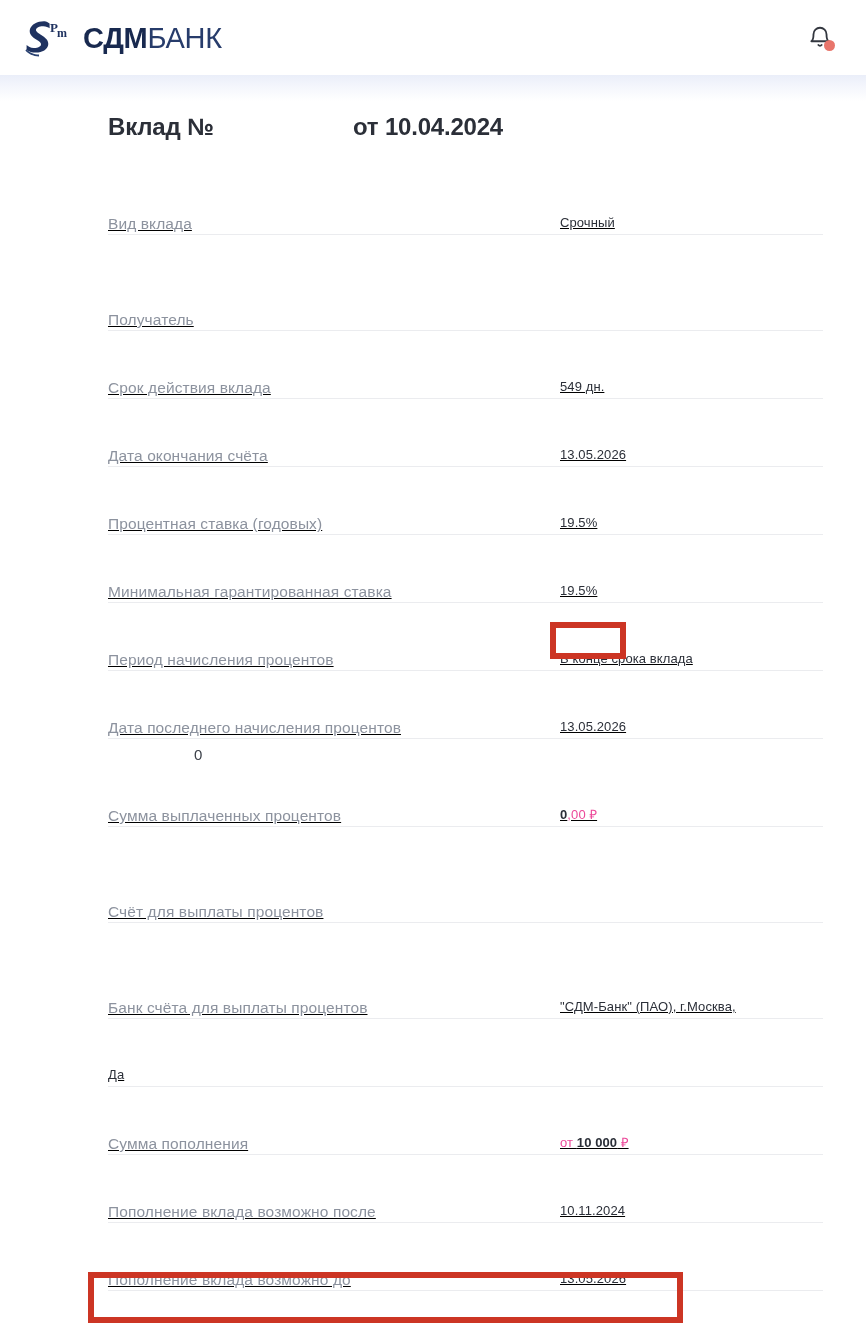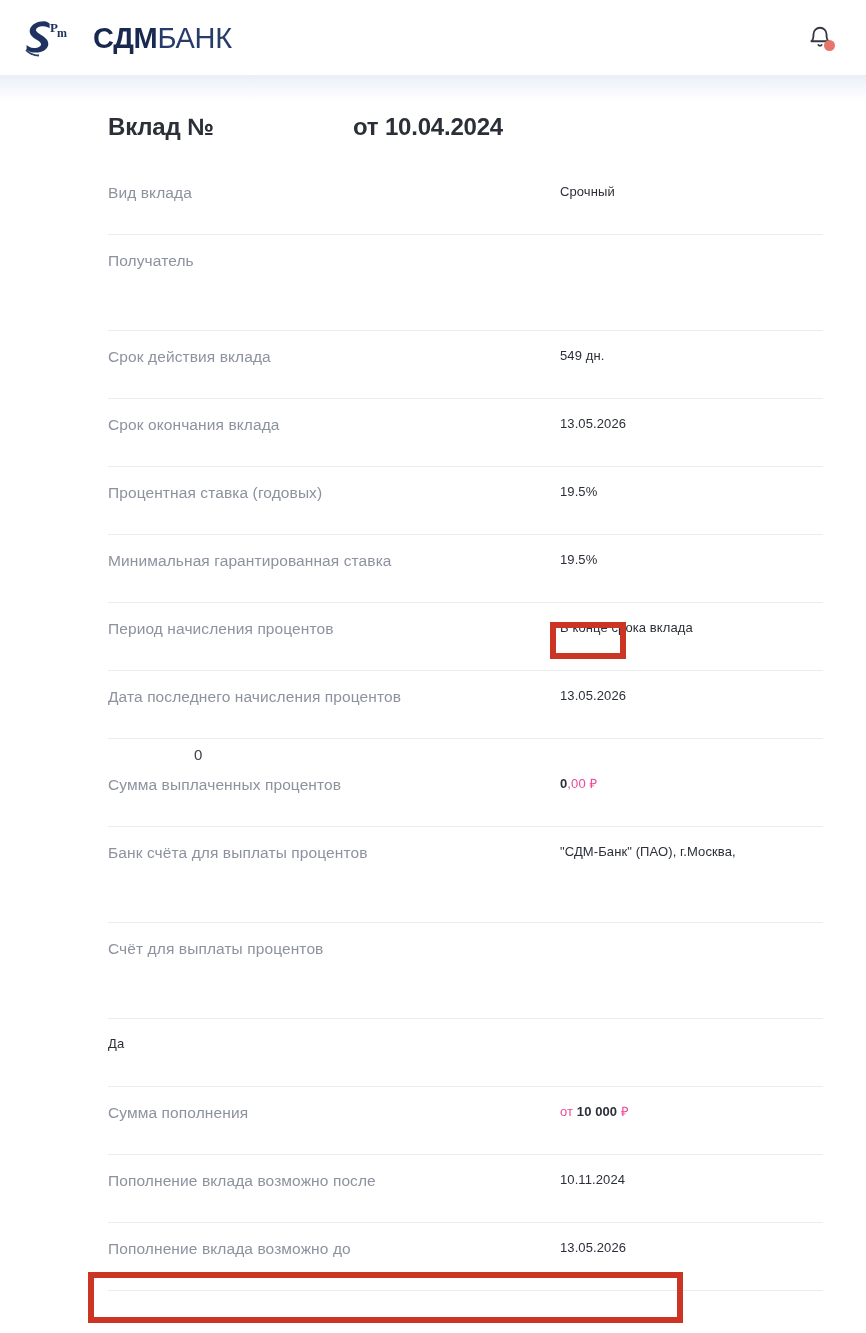--- a/index.html
+++ b/index.html
@@ -34,21 +34,21 @@
     gap: 2px;
     cursor: pointer;
   }
   .logo-mark { display: block; }
   .logo-text {
     font-size: 29px;
     letter-spacing: -0.3px;
     line-height: 1;
     color: #1f3260;
     white-space: nowrap;
-    margin-left: 17px;
+    margin-left: 7px;
     margin-top: 1px;
   }
   .logo-text .bold { font-weight: 700; color: #18294f; }
   .logo-text .light { font-weight: 400; color: #273c6b; }
 
   .bell-wrap {
     position: relative;
     width: 40px;
     height: 40px;
     display: flex;
@@ -107,24 +107,25 @@
 
   .rows {
     margin-top: 26px;
     padding-left: 86px;
     padding-right: 21px;
   }
 
   .row {
     position: relative;
     display: flex;
-    align-items: flex-start;
+    align-items: flex-end;
     border-bottom: 1px solid #ebecef;
     min-height: 68px;
     padding-top: 16px;
+    text-decoration: underline;
   }
   .row:last-child { border-bottom: 1px solid #ebecef; }
 
   .row .label {
     width: 452px;
     flex: none;
     font-size: 15.5px;
     color: #8c929e;
     line-height: 20px;
     letter-spacing: 0.1px;
@@ -221,21 +222,21 @@
       <div class="label">Получатель</div>
       <div class="value"></div>
     </div>
 
     <div class="row short">
       <div class="label">Срок действия вклада</div>
       <div class="value">549 дн.</div>
     </div>
 
     <div class="row short">
-      <div class="label">Срок окончания вклада</div>
+      <div class="label">Дата окончания счёта</div>
       <div class="value">13.05.2026</div>
     </div>
 
 
     <div class="row short">
       <div class="label">Процентная ставка (годовых)</div>
       <div class="value">19.5%</div>
     </div>
 
     <div class="row short">
@@ -253,29 +254,29 @@
       <div class="value">13.05.2026</div>
     </div>
 
     <div class="row short" style="padding-top:36px; min-height:88px;">
       <div class="stray-zero" style="top:8px;">0</div>
       <div class="label">Сумма выплаченных процентов</div>
       <div class="value"><span class="strong">0</span><span class="muted">,00 ₽</span></div>
     </div>
 
     <div class="row tall">
+      <div class="label">Счёт для выплаты процентов</div>
+      <div class="value"></div>
+    </div>
+
+    <div class="row tall">
       <div class="label">Банк счёта для выплаты процентов</div>
       <div class="value">"СДМ-Банк" (ПАО), г.Москва,</div>
     </div>
 
-    <div class="row tall">
-      <div class="label">Счёт для выплаты процентов</div>
-      <div class="value"></div>
-    </div>
-
     <div class="row short">
       <div class="value">Да</div>
     </div>
 
     <div class="row short">
       <div class="label">Сумма пополнения</div>
       <div class="value"><span class="muted">от </span><span class="strong">10 000</span><span class="muted"> ₽</span></div>
     </div>
 
     <div class="row short">

